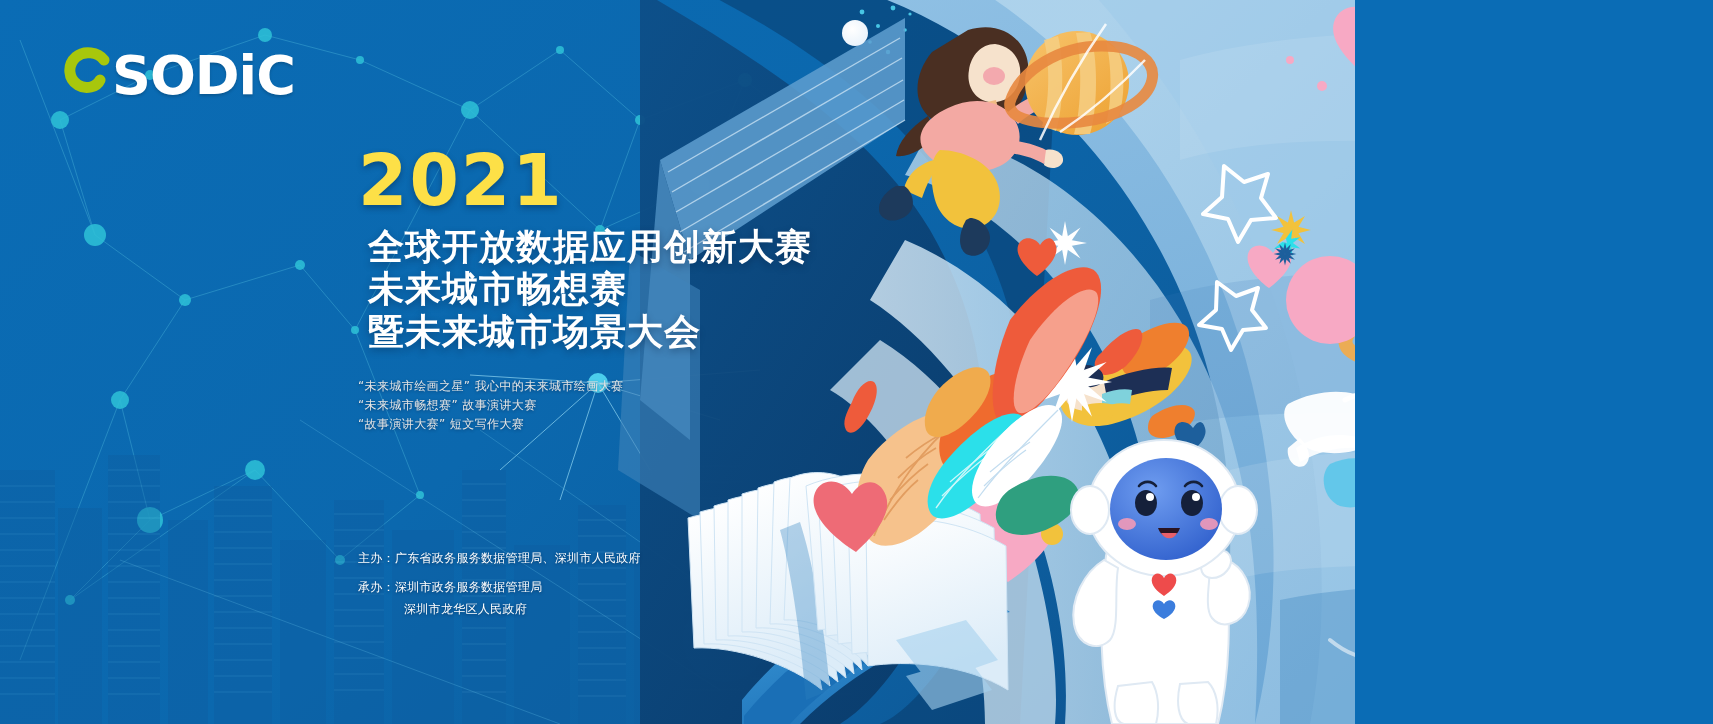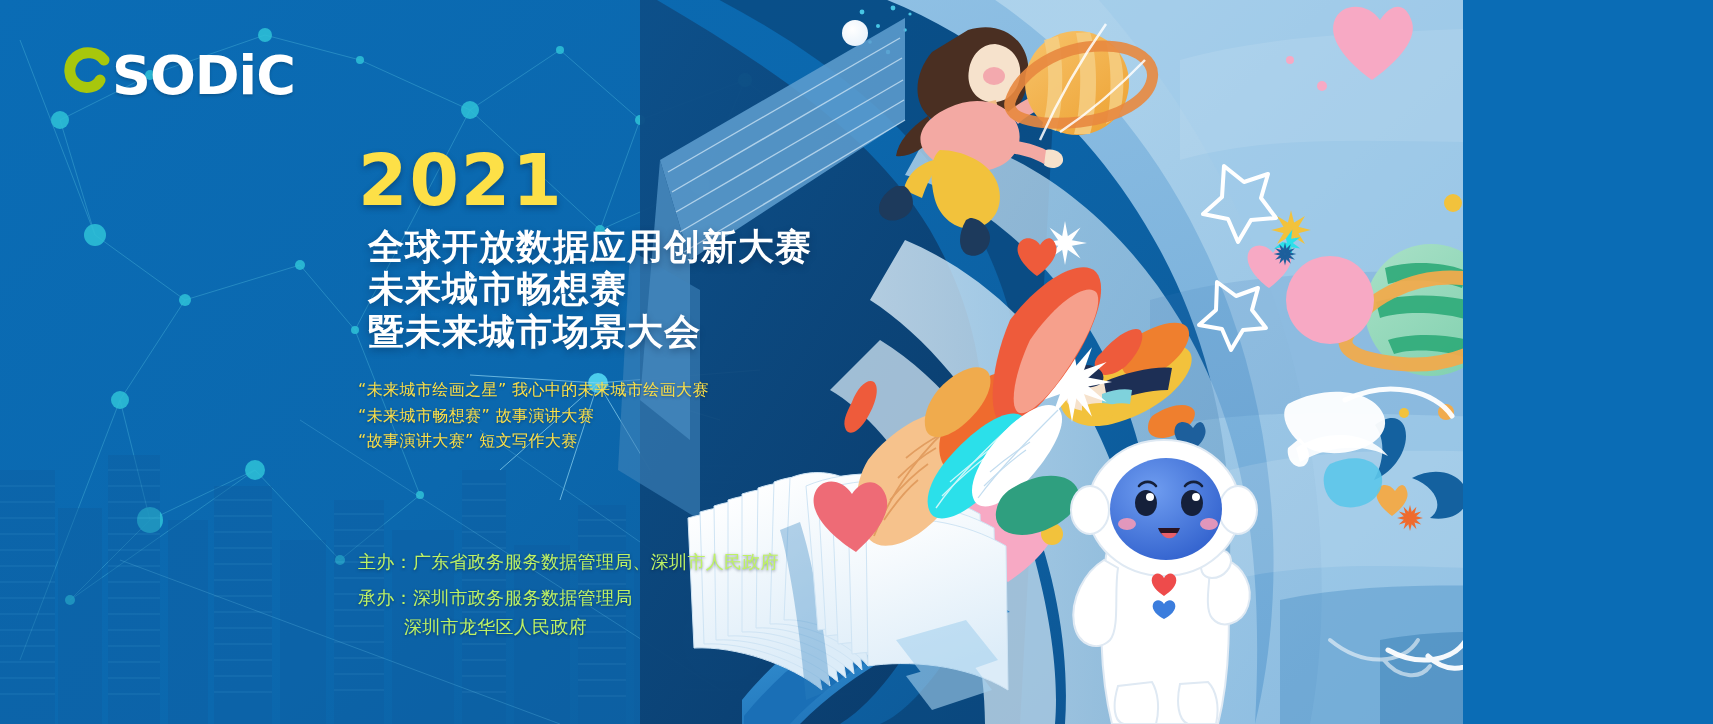--- a/index.html
+++ b/index.html
@@ -1,17 +1,17 @@
 <!DOCTYPE html>
 <html><head>
 <meta charset="utf-8">
 <style>
   html,body{margin:0;padding:0;background:#0a6cb5;}
   body{font-family:"Liberation Sans","DejaVu Sans",sans-serif;}
-  .stage{position:relative;width:1463px;height:724px;overflow:hidden;
+  .stage{position:relative;width:1355px;height:724px;overflow:hidden;
     background:#0a6cb5;}
   .svgfull{position:absolute;left:0;top:0;width:1713px;height:724px;}
 
   
   .logo{position:absolute;left:62px;top:45px;display:flex;align-items:center;
         height:62px;}
   .logo-mark{position:relative;width:56px;height:58px;margin-right:-6px;}
   .logo-text{font-size:54px;font-weight:700;color:#ffffff;letter-spacing:-1px;
     line-height:1;font-family:"DejaVu Sans",sans-serif;
     text-shadow:0 2px 3px rgba(0,0,0,.18);}
@@ -20,28 +20,28 @@
   .textblock{position:absolute;left:358px;top:145px;width:620px;}
   .year{font-size:71px;font-weight:700;color:#fde047;letter-spacing:2px;
     line-height:1;font-family:"DejaVu Sans",sans-serif;
     text-shadow:0 3px 6px rgba(0,20,50,.35);}
   .maintitle{margin-top:10px;margin-left:10px;}
   .maintitle div{font-size:36px;font-weight:700;color:#ffffff;
     line-height:1.18;letter-spacing:1px;
     font-family:"DejaVu Sans","Liberation Sans",sans-serif;
     text-shadow:0 3px 7px rgba(0,20,50,.35);}
   .subtitles{margin-top:24px;}
-  .subtitles div{font-size:16px;color:#fde047;line-height:1.58;
+  .subtitles div{font-size:12px;color:#e5e5e5;line-height:1.58;
     letter-spacing:.4px;
     font-family:"DejaVu Sans","Liberation Sans",sans-serif;
     text-shadow:0 1px 3px rgba(0,20,50,.45);}
 
   
   .footer{position:absolute;left:358px;top:552px;width:560px;}
-  .footer .frow{font-size:18px;color:#bef264;line-height:1.1;
+  .footer .frow{font-size:12px;color:#ffffff;line-height:1.1;
     letter-spacing:.3px;margin-bottom:16px;
     font-family:"DejaVu Sans","Liberation Sans",sans-serif;
     text-shadow:0 1px 3px rgba(0,20,50,.5);}
   .footer .frow.tight{margin-bottom:9px;}
   .footer .indent{padding-left:46px;}
 
   
   .nosel{user-select:none;}
 </style>
 </head>

